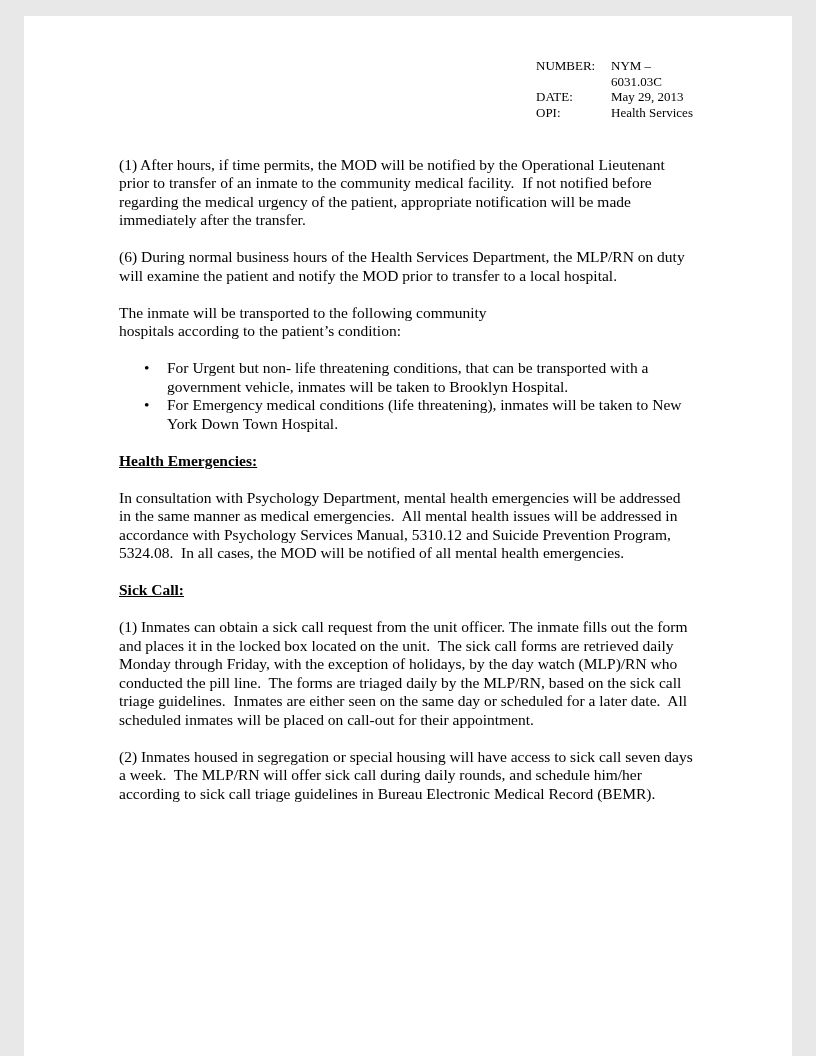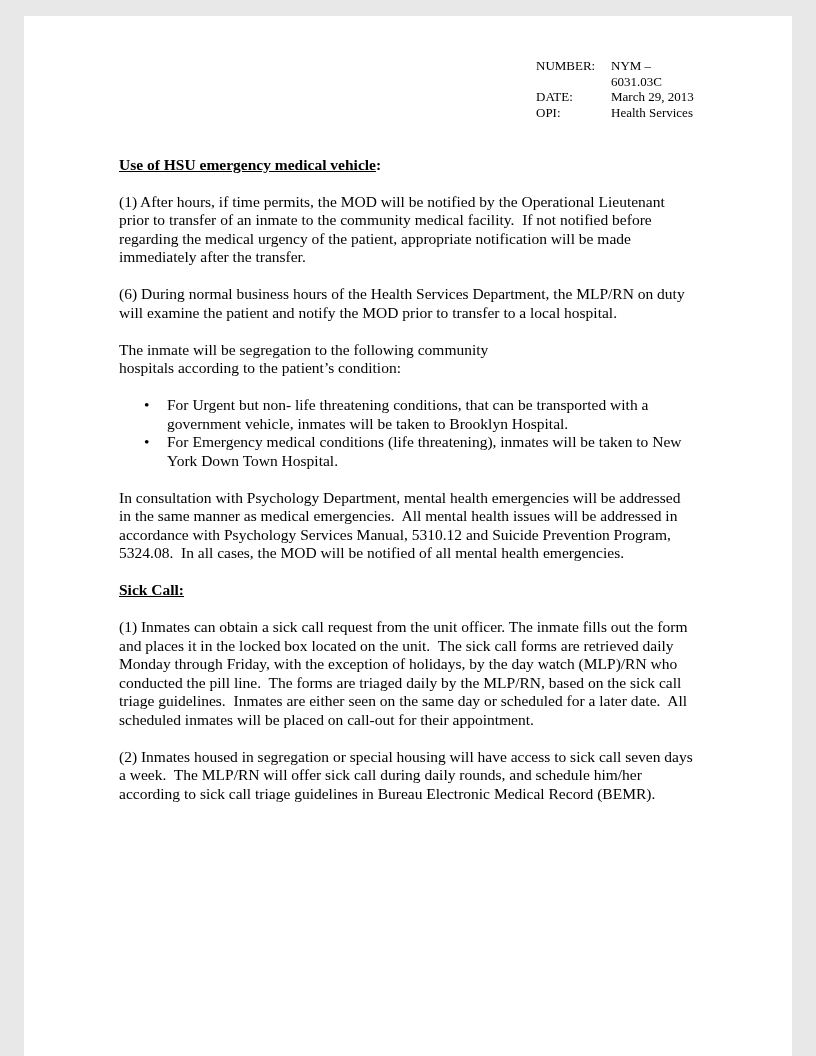--- a/index.html
+++ b/index.html
@@ -68,48 +68,48 @@
 
 <div class="page">
 
   <div class="meta-block">
     <div class="meta-row">
       <span class="meta-label">NUMBER:</span>
       <span class="meta-value">NYM – 6031.03C</span>
     </div>
     <div class="meta-row">
       <span class="meta-label">DATE:</span>
-      <span class="meta-value">March 29, 2013</span>
+      <span class="meta-value">May 29, 2013</span>
     </div>
     <div class="meta-row">
     </div>
     <div class="meta-row">
       <span class="meta-label">OPI:</span>
       <span class="meta-value">Health Services</span>
     </div>
   </div>
 
   <div class="doc-body">
 
-    <p class="heading"><span class="u">Use of HSU emergency medical vehicle</span><span>:</span></p>
 
 
 
     <p>(1) After hours, if time permits, the MOD will be notified by the Operational Lieutenant prior to transfer of an inmate to the community medical facility.  If not notified before regarding the medical urgency of the patient, appropriate notification will be made immediately after the transfer.</p>
 
     <p>(6) During normal business hours of the Health Services Department, the MLP/RN on duty will examine the patient and notify the MOD prior to transfer to a local hospital.</p>
 
-    <p>The inmate will be segregation to the following community
+    <p>The inmate will be transported to the following community
 hospitals according to the patient’s condition:</p>
 
     <ul class="bullets">
       <li>For Urgent but non- life threatening conditions, that can be transported with a government vehicle, inmates will be taken to Brooklyn Hospital.</li>
       <li>For Emergency medical conditions (life threatening), inmates will be taken to New York Down Town Hospital.</li>
     </ul>
 
+    <p class="heading"><span class="u">Health Emergencies:</span></p>
 
     <p>In consultation with Psychology Department, mental health emergencies will be addressed in the same manner as medical emergencies.  All mental health issues will be addressed in accordance with Psychology Services Manual, 5310.12 and Suicide Prevention Program, 5324.08.  In all cases, the MOD will be notified of all mental health emergencies.</p>
 
     <p class="heading"><span class="u">Sick Call:</span></p>
 
     <p>(1) Inmates can obtain a sick call request from the unit officer. The inmate fills out the form and places it in the locked box located on the unit.  The sick call forms are retrieved daily Monday through Friday, with the exception of holidays, by the day watch (MLP)/RN who conducted the pill line.  The forms are triaged daily by the MLP/RN, based on the sick call triage guidelines.  Inmates are either seen on the same day or scheduled for a later date.  All scheduled inmates will be placed on call-out for their appointment.</p>
 
     <p>(2) Inmates housed in segregation or special housing will have access to sick call seven days a week.  The MLP/RN will offer sick call during daily rounds, and schedule him/her according to sick call triage guidelines in Bureau Electronic Medical Record (BEMR).</p>
 
   </div>

